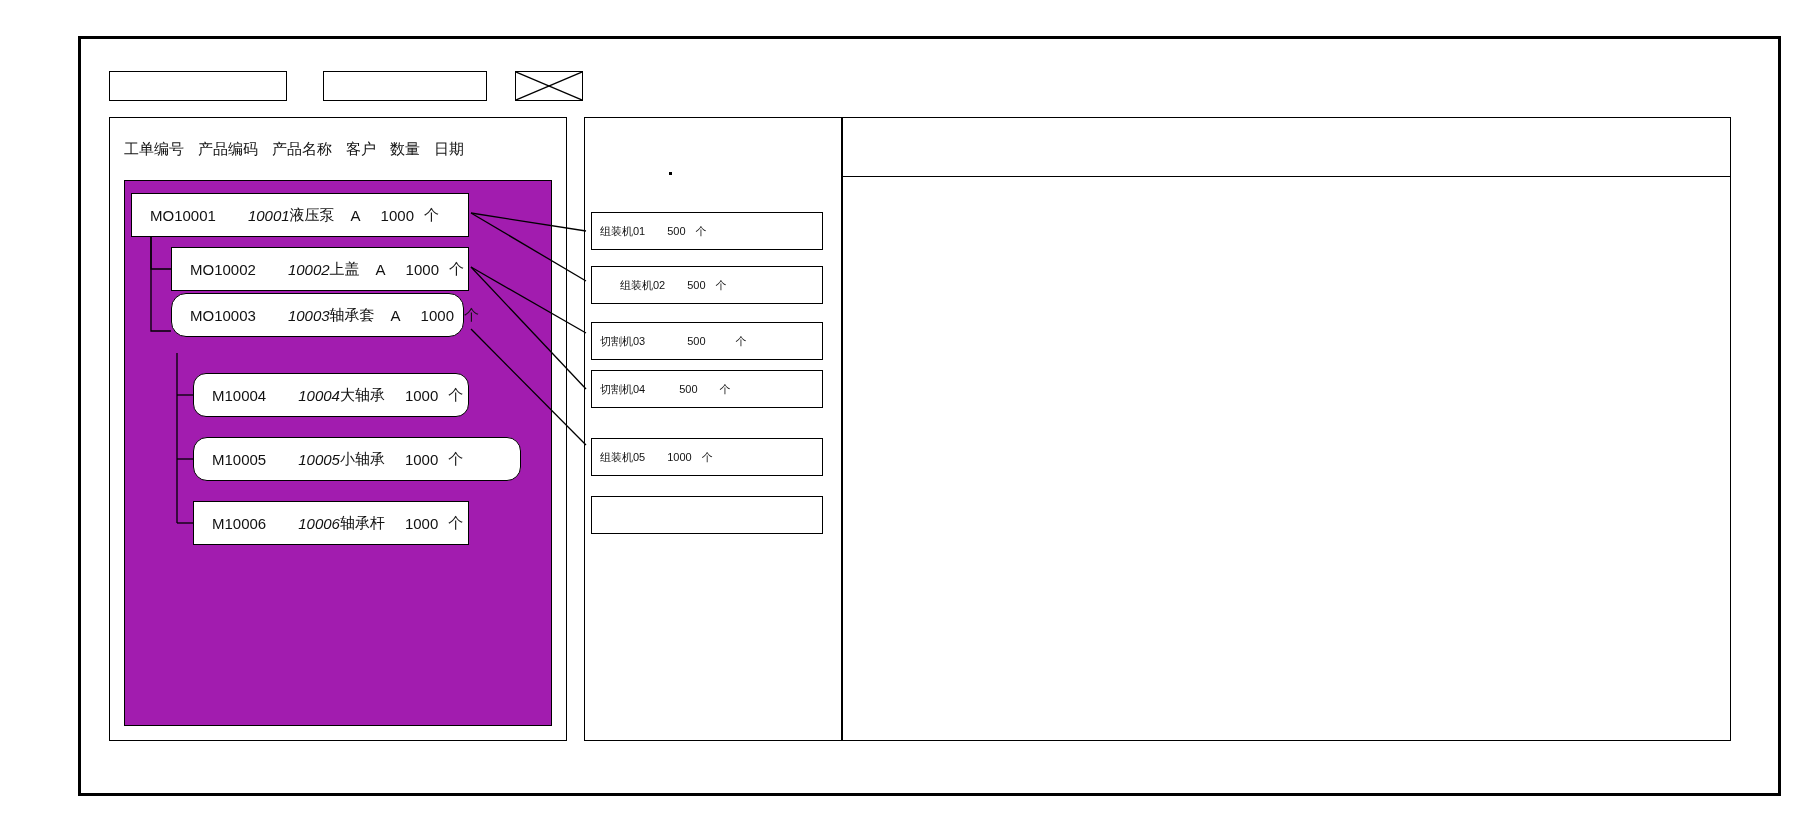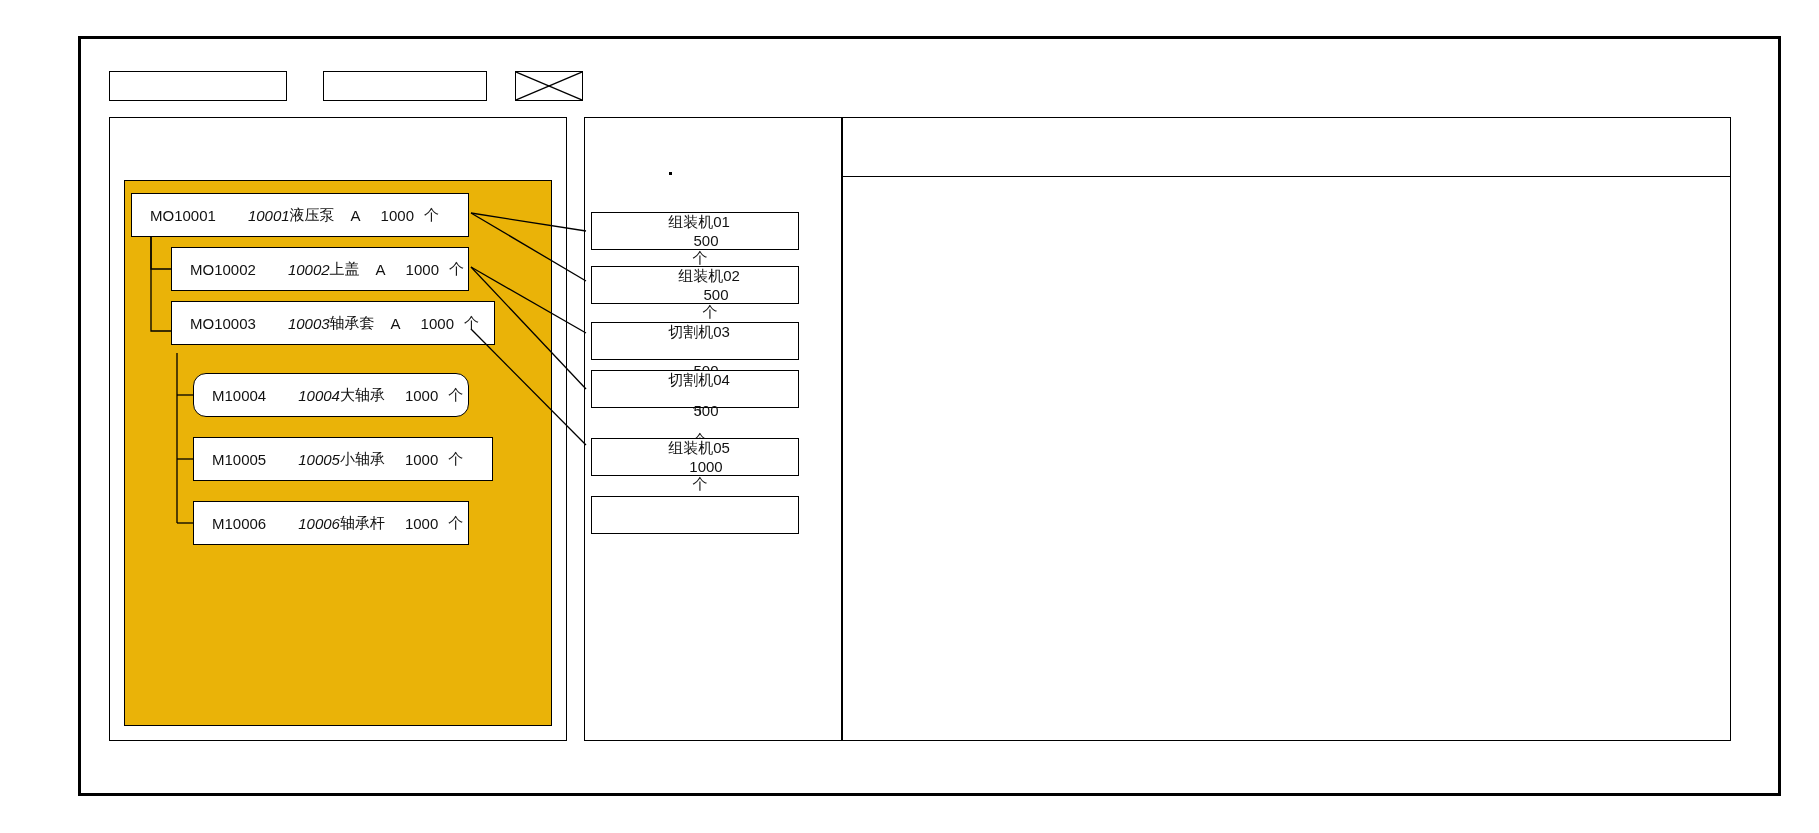--- a/index.html
+++ b/index.html
@@ -106,44 +106,44 @@
   #order-columns .col:last-child { margin-right: 0; }
 
   
   #order-tree {
     position: absolute;
     left: 14px;
     top: 62px;
     width: 428px;
     height: 546px;
     border: 1.4px solid #000000;
-    background: #eab308;
+    background: #a21caf;
     box-sizing: border-box;
   }
 
   
   .tree-row {
     position: absolute;
     border: 1.4px solid #000000;
     background: #ffffff;
     box-sizing: border-box;
     height: 44px;
     display: flex;
     align-items: center;
     white-space: nowrap;
     font-size: 15px;
     color: #111111;
   }
   .tree-row .cell { display: inline-block; }
 
   .tree-row.level-0 { left: 6px;  top: 12px;  width: 338px; }
   .tree-row.level-1.r2 { left: 46px; top: 66px;  width: 298px; }
-  .tree-row.level-1.r3 { left: 46px; top: 120px; width: 324px; }
+  .tree-row.level-1.r3 { left: 46px; top: 112px; width: 293px; border-radius: 15px; }
   .tree-row.level-2.r4 { left: 68px; top: 192px; width: 276px; border-radius: 13px; }
-  .tree-row.level-2.r5 { left: 68px; top: 256px; width: 300px; }
+  .tree-row.level-2.r5 { left: 68px; top: 256px; width: 328px; border-radius: 14px; }
   .tree-row.level-2.r6 { left: 68px; top: 320px; width: 276px; align-items: center; }
 
   
   .c-code { margin-left: 18px; }
   .c-part { margin-left: 32px; font-style: italic; }
   .c-name { margin-left: 0; }
   .c-cust { margin-left: 16px; }
   .c-qty  { margin-left: 20px; }
   .c-unit { margin-left: 10px; }
 
@@ -152,31 +152,30 @@
     position: absolute;
     left: 0; top: 0;
     width: 428px; height: 546px;
     pointer-events: none;
   }
 
   
   .machine-card {
     position: absolute;
     left: 6px;
-    width: 208px;
+    width: 232px;
     height: 38px;
     border: 1.4px solid #000000;
     background: #ffffff;
     box-sizing: border-box;
     display: flex;
     align-items: center;
     white-space: nowrap;
-    font-size: 15px;
+    font-size: 11px;
     color: #111111;
-    flex-direction: column;
   }
   .machine-card .m-name { margin-left: 8px; }
   .machine-card .m-qty  { margin-left: 22px; }
   .machine-card .m-unit { margin-left: 10px; }
   .machine-card.m0 { top: 94px; }
   .machine-card.m1 { top: 148px; padding-left: 20px; }
   .machine-card.m2 { top: 204px; gap: 20px; }
   .machine-card.m3 { top: 252px; gap: 12px; }
   .machine-card.m4 { top: 320px; }
   .machine-card.m5 { top: 378px; }
@@ -217,20 +216,28 @@
       <div id="tb-box-3" class="tb-box">
         <svg viewBox="0 0 68 30" preserveAspectRatio="none">
           <line x1="0" y1="0" x2="68" y2="30" stroke="#000000" stroke-width="1.4"></line>
           <line x1="68" y1="0" x2="0" y2="30" stroke="#000000" stroke-width="1.4"></line>
         </svg>
       </div>
     </div>
 
     <div id="panel-orders" class="panel">
 
+      <div id="order-columns">
+        <span class="col">工单编号</span>
+        <span class="col">产品编码</span>
+        <span class="col">产品名称</span>
+        <span class="col">客户</span>
+        <span class="col">数量</span>
+        <span class="col">日期</span>
+      </div>
 
       <div id="order-tree">
 
         <svg id="tree-connectors" viewBox="0 0 428 546">
 
           <path d="M 26 56 L 26 88 L 46 88" fill="none" stroke="#000000" stroke-width="1.3"></path>
 
           <path d="M 26 56 L 26 150 L 46 150" fill="none" stroke="#000000" stroke-width="1.3"></path>
 
           <path d="M 52 172 L 52 342" fill="none" stroke="#000000" stroke-width="1.3"></path>

